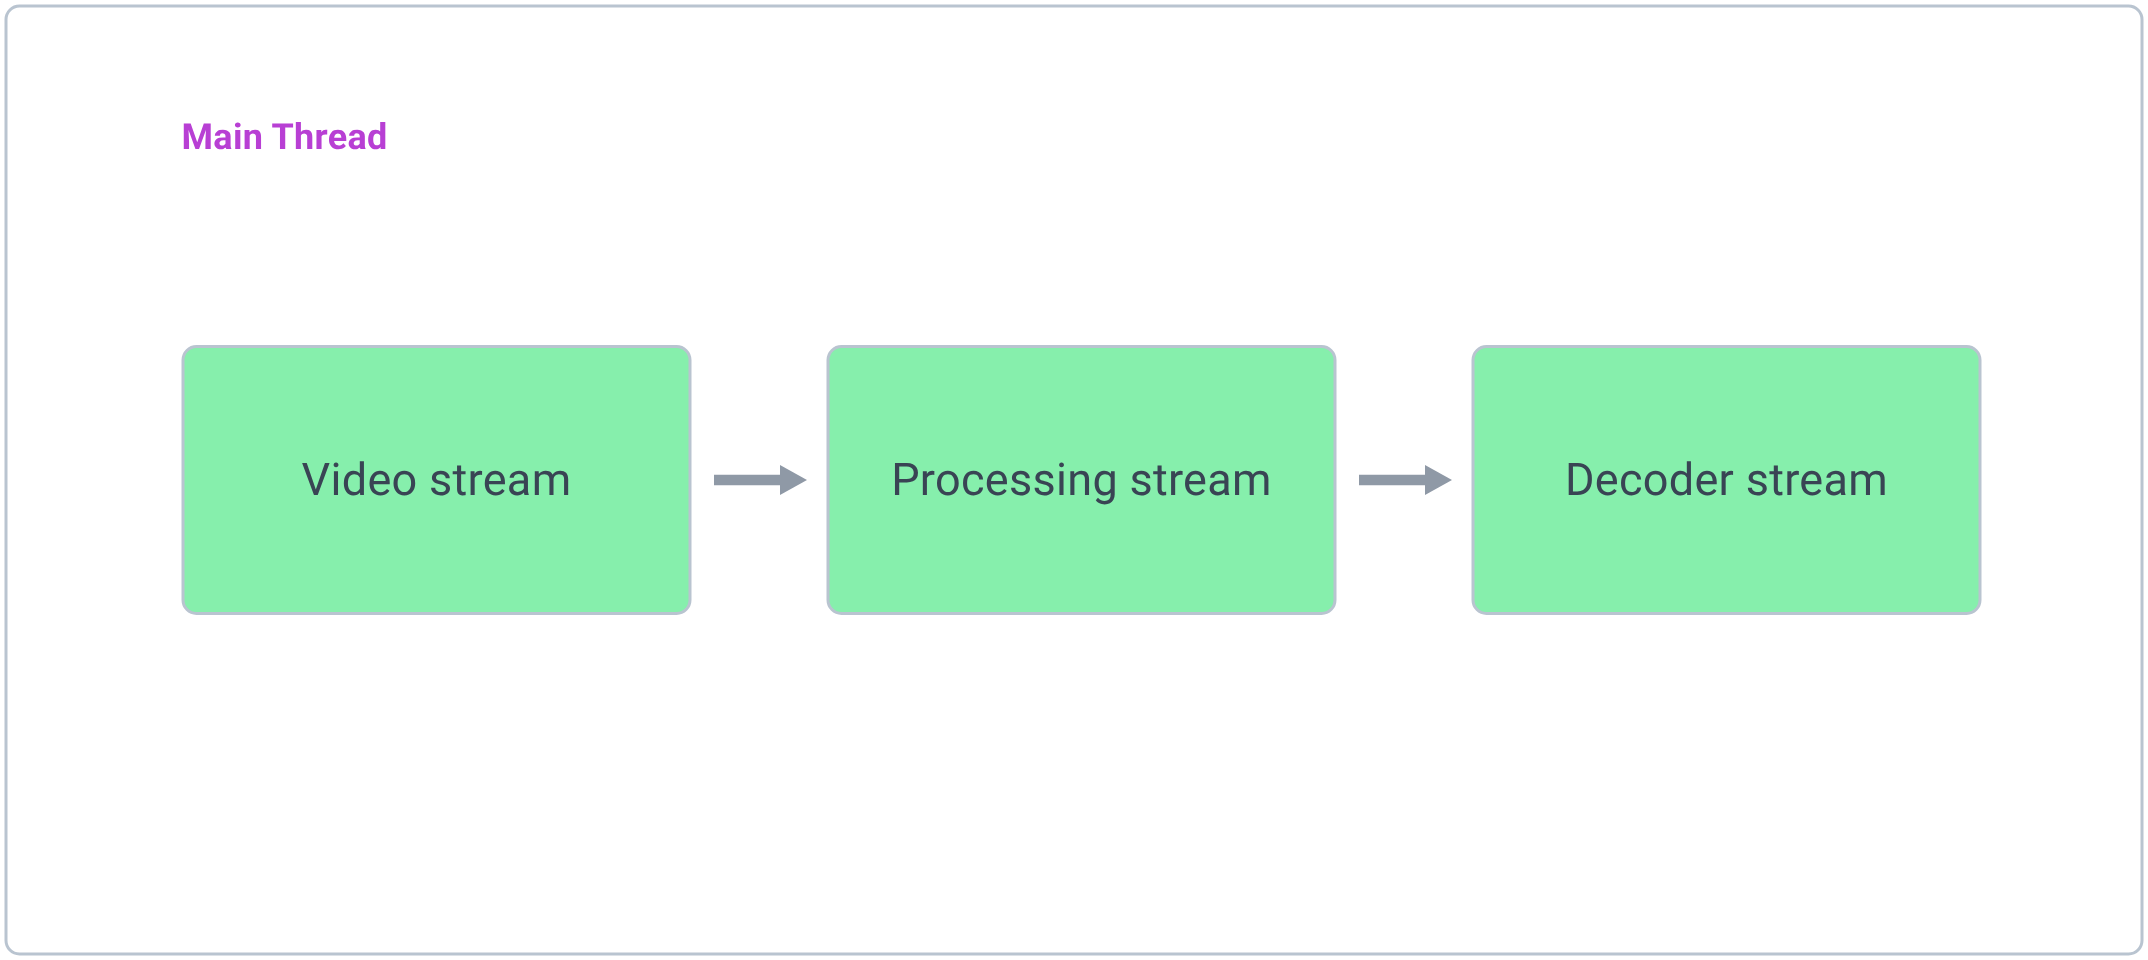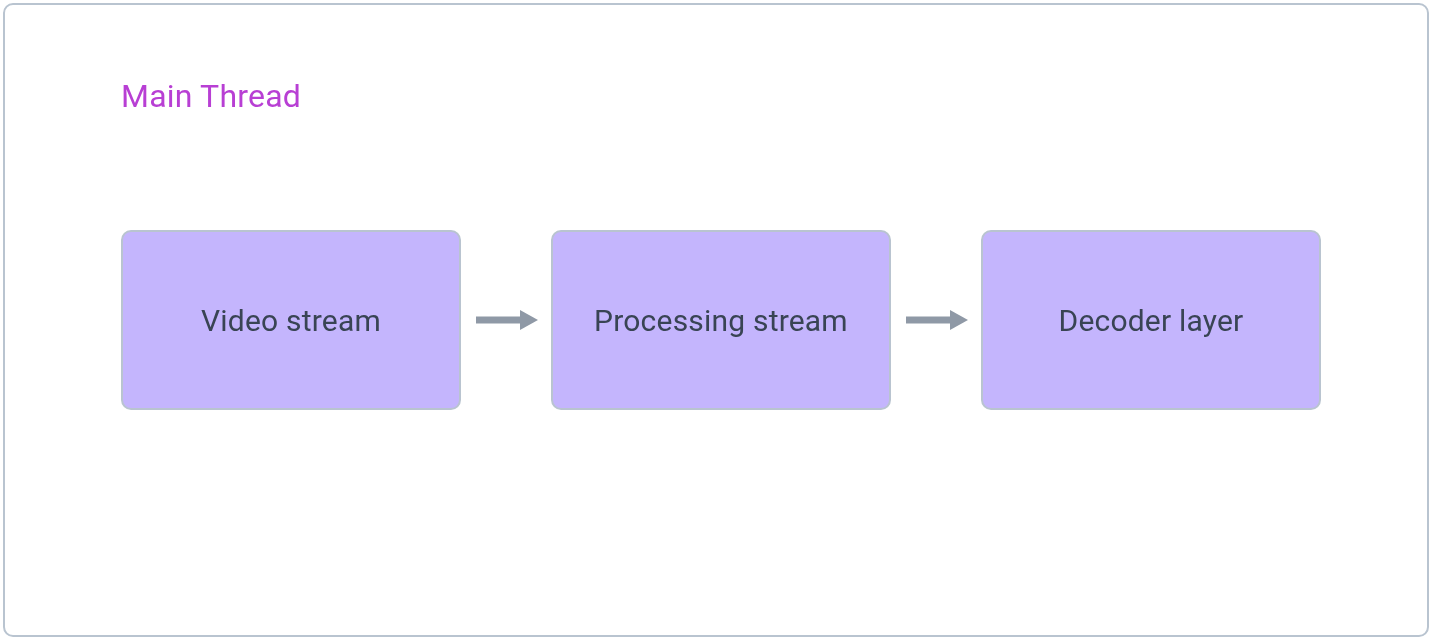--- a/index.html
+++ b/index.html
@@ -21,40 +21,40 @@
       right: 3px;
       bottom: 3px;
       border: 2px solid #b9c4d0;
       border-radius: 10px;
       background: #ffffff;
     }
     .title {
       position: absolute;
       top: 72px;
       left: 116px;
-      font-size: 32px;
-      font-weight: 400;
+      font-size: 24px;
+      font-weight: 700;
       color: #b83fd4;
       letter-spacing: 0.2px;
     }
     .flow-row {
       position: absolute;
       top: 225px;
       left: 116px;
       right: 80px;
       display: flex;
       align-items: center;
       gap: 0;
     }
     .node {
       width: 340px;
       height: 180px;
       border: 2px solid #b9c4d0;
       border-radius: 10px;
-      background: #c4b5fd;
+      background: #86efac;
       display: flex;
       align-items: center;
       justify-content: center;
       flex-shrink: 0;
     }
     .node-label {
       font-size: 30px;
       font-weight: 400;
       color: #394454;
       letter-spacing: 0.2px;
@@ -95,17 +95,17 @@
     </div>
 
     <div class="arrow-wrap">
       <svg class="arrow-svg" viewBox="0 0 64 24">
         <line x1="2" y1="12" x2="48" y2="12" stroke="#8f99a6" stroke-width="7" stroke-linecap="butt"></line>
         <polygon points="46,2 64,12 46,22" fill="#8f99a6"></polygon>
       </svg>
     </div>
 
     <div class="node">
-      <span class="node-label">Decoder layer</span>
+      <span class="node-label">Decoder stream</span>
     </div>
 
   </div>
 </div>
 
 </body></html>

